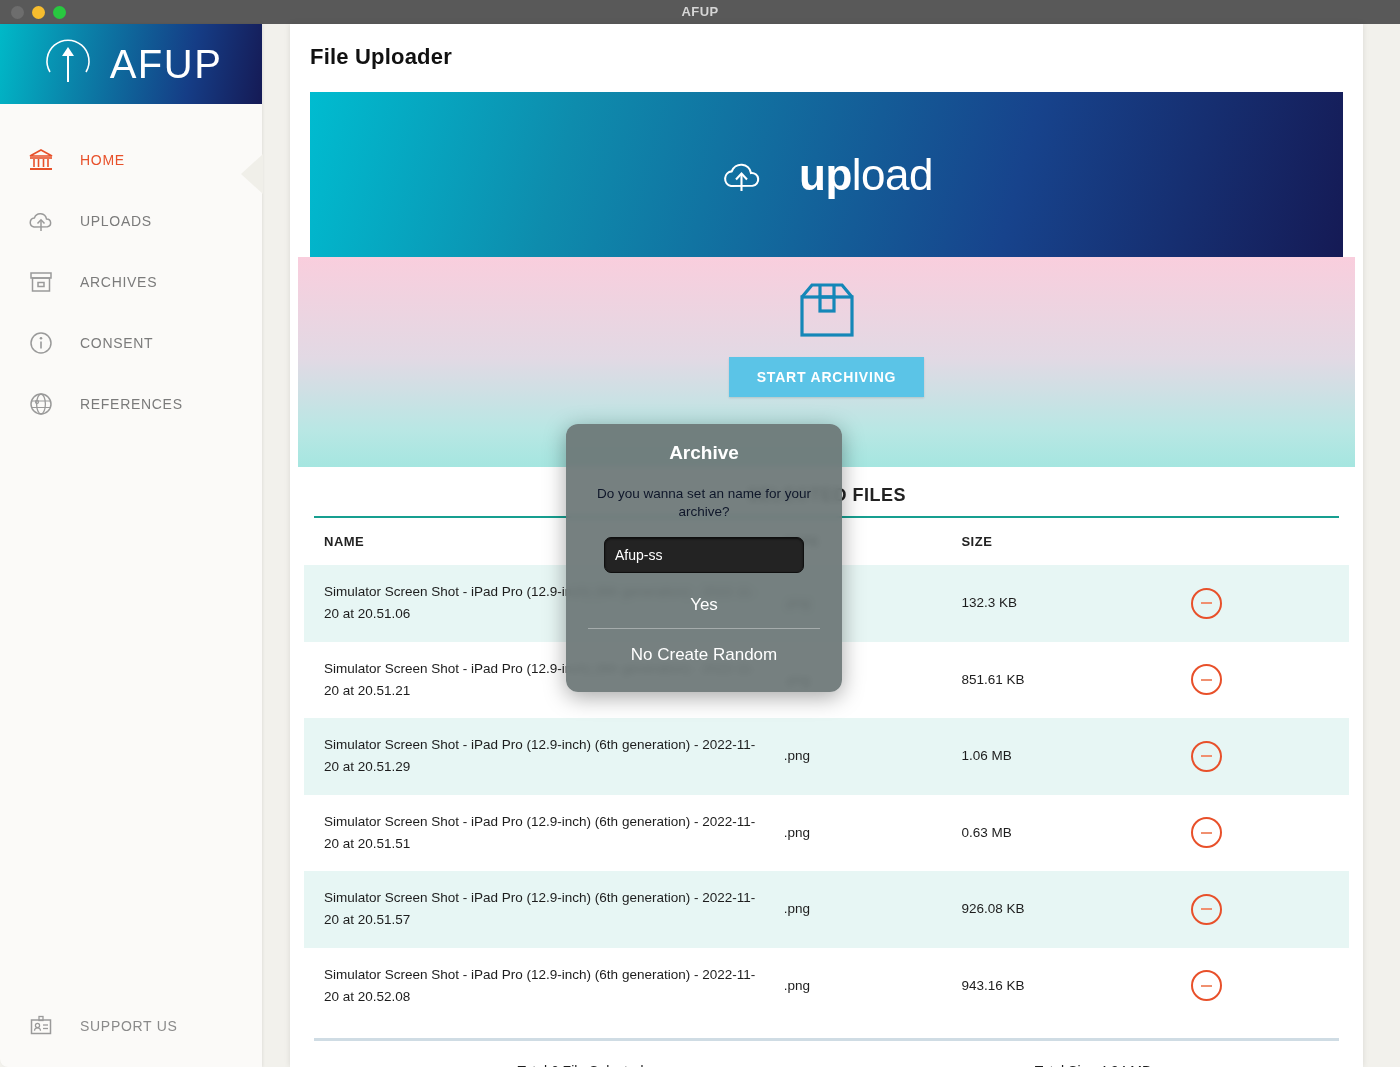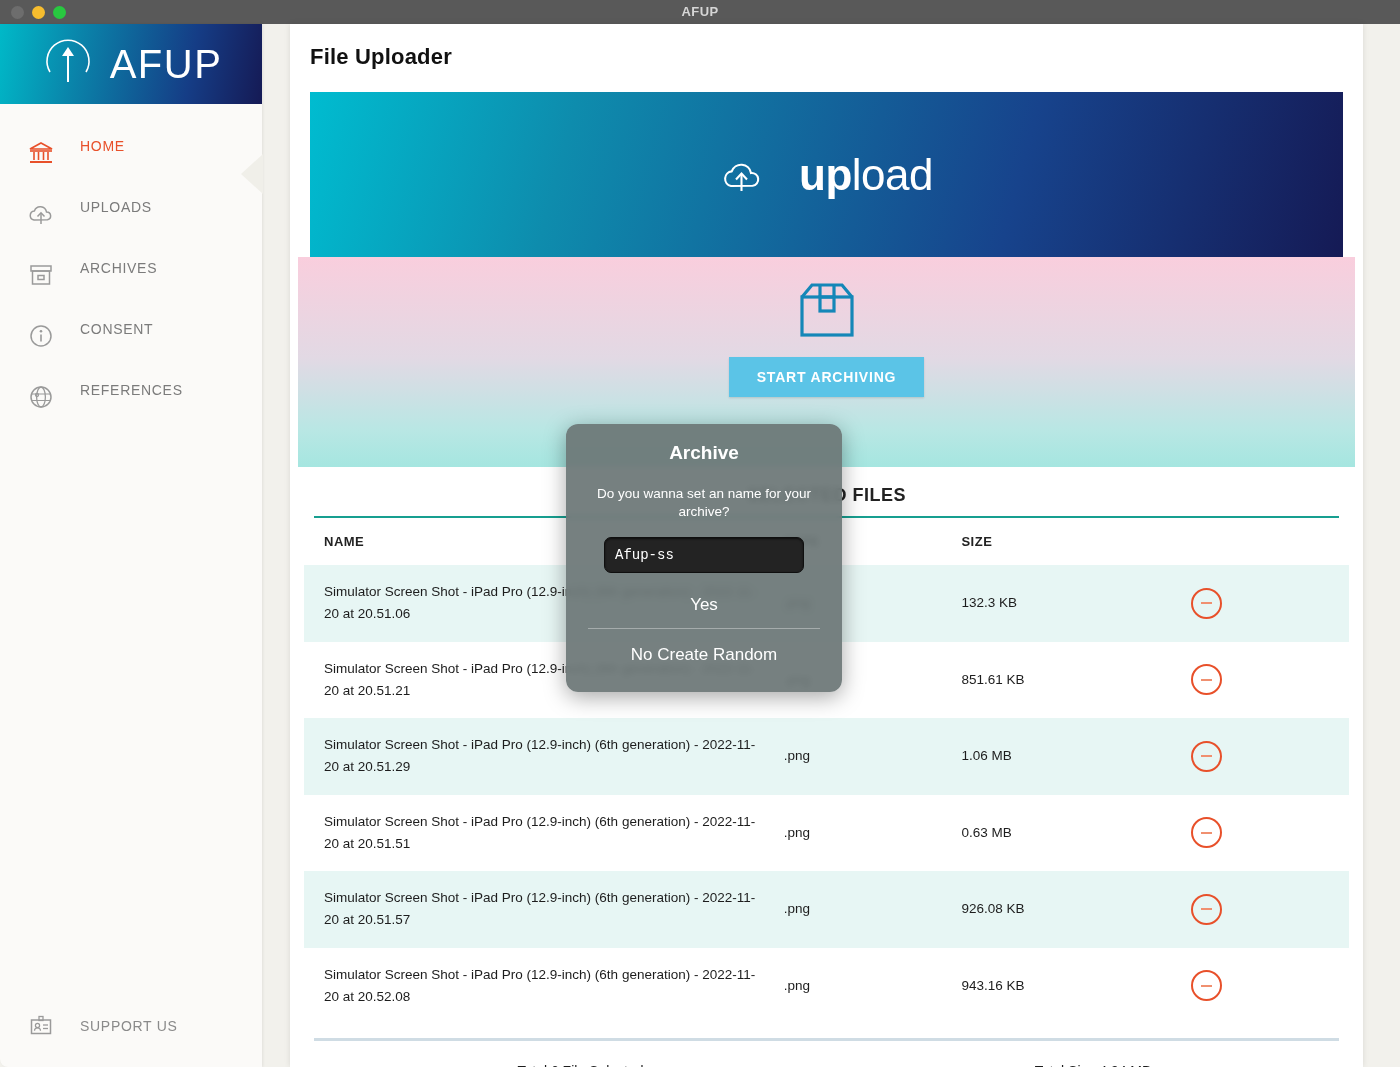--- a/index.html
+++ b/index.html
@@ -52,21 +52,21 @@
     gap: 14px;
   }
   .logo-mark { width: 56px; height: 56px; }
   .logo-text {
     color: #ffffff; font-size: 40px; letter-spacing: 1.5px;
     font-weight: 300;
   }
 
   .nav { margin-top: 34px; }
   .nav-item {
-    display: flex; gap: 24px;
+    display: flex; align-items: center; gap: 24px;
     height: 44px; padding-left: 26px; margin-bottom: 17px;
     cursor: pointer; position: relative;
   }
   .nav-icon { width: 30px; height: 30px; flex: 0 0 30px; display:flex; align-items:center; justify-content:center;}
   .nav-label {
     font-size: 14px; letter-spacing: .7px; color: #7b7b7b;
   }
   .nav-item.active .nav-label { color: #e8502a; }
 
   
@@ -172,29 +172,29 @@
     border-radius: 12px;
     box-shadow: 0 5px 22px rgba(0,0,0,.35);
     z-index: 20;
     backdrop-filter: blur(3px);
   }
   .modal-title {
     text-align: center; color: #fff; font-size: 19px;
     font-weight: bold; margin-bottom: 21px;
   }
   .modal-sub {
-    text-align: center; color: #ffffff; font-size: 13.5px;
+    text-align: center; color: #0f172a; font-size: 13.5px;
     line-height: 1.35; padding: 0 18px; margin-bottom: 16px;
   }
   .modal-input {
     display: block; width: 200px; margin: 0 auto 6px auto;
     background: #232323; color: #ffffff;
     border: 1px solid #0f0f0f; border-radius: 7px;
     padding: 9px 10px; font-size: 14px;
-    font-family: Liberation Mono, monospace;
+    font-family: Liberation Sans, sans-serif;
     box-shadow: inset 0 1px 2px rgba(0,0,0,.6);
   }
   .modal-btn {
     display: block; width: 100%; background: none; border: none;
     color: #ffffff; font-size: 17px; cursor: pointer;
     font-family: "Liberation Sans", sans-serif;
     padding: 16px 0 13px 0;
   }
   .modal-sep { height: 1px; background: rgba(255,255,255,.35); margin: 0 22px; }
 </style>

